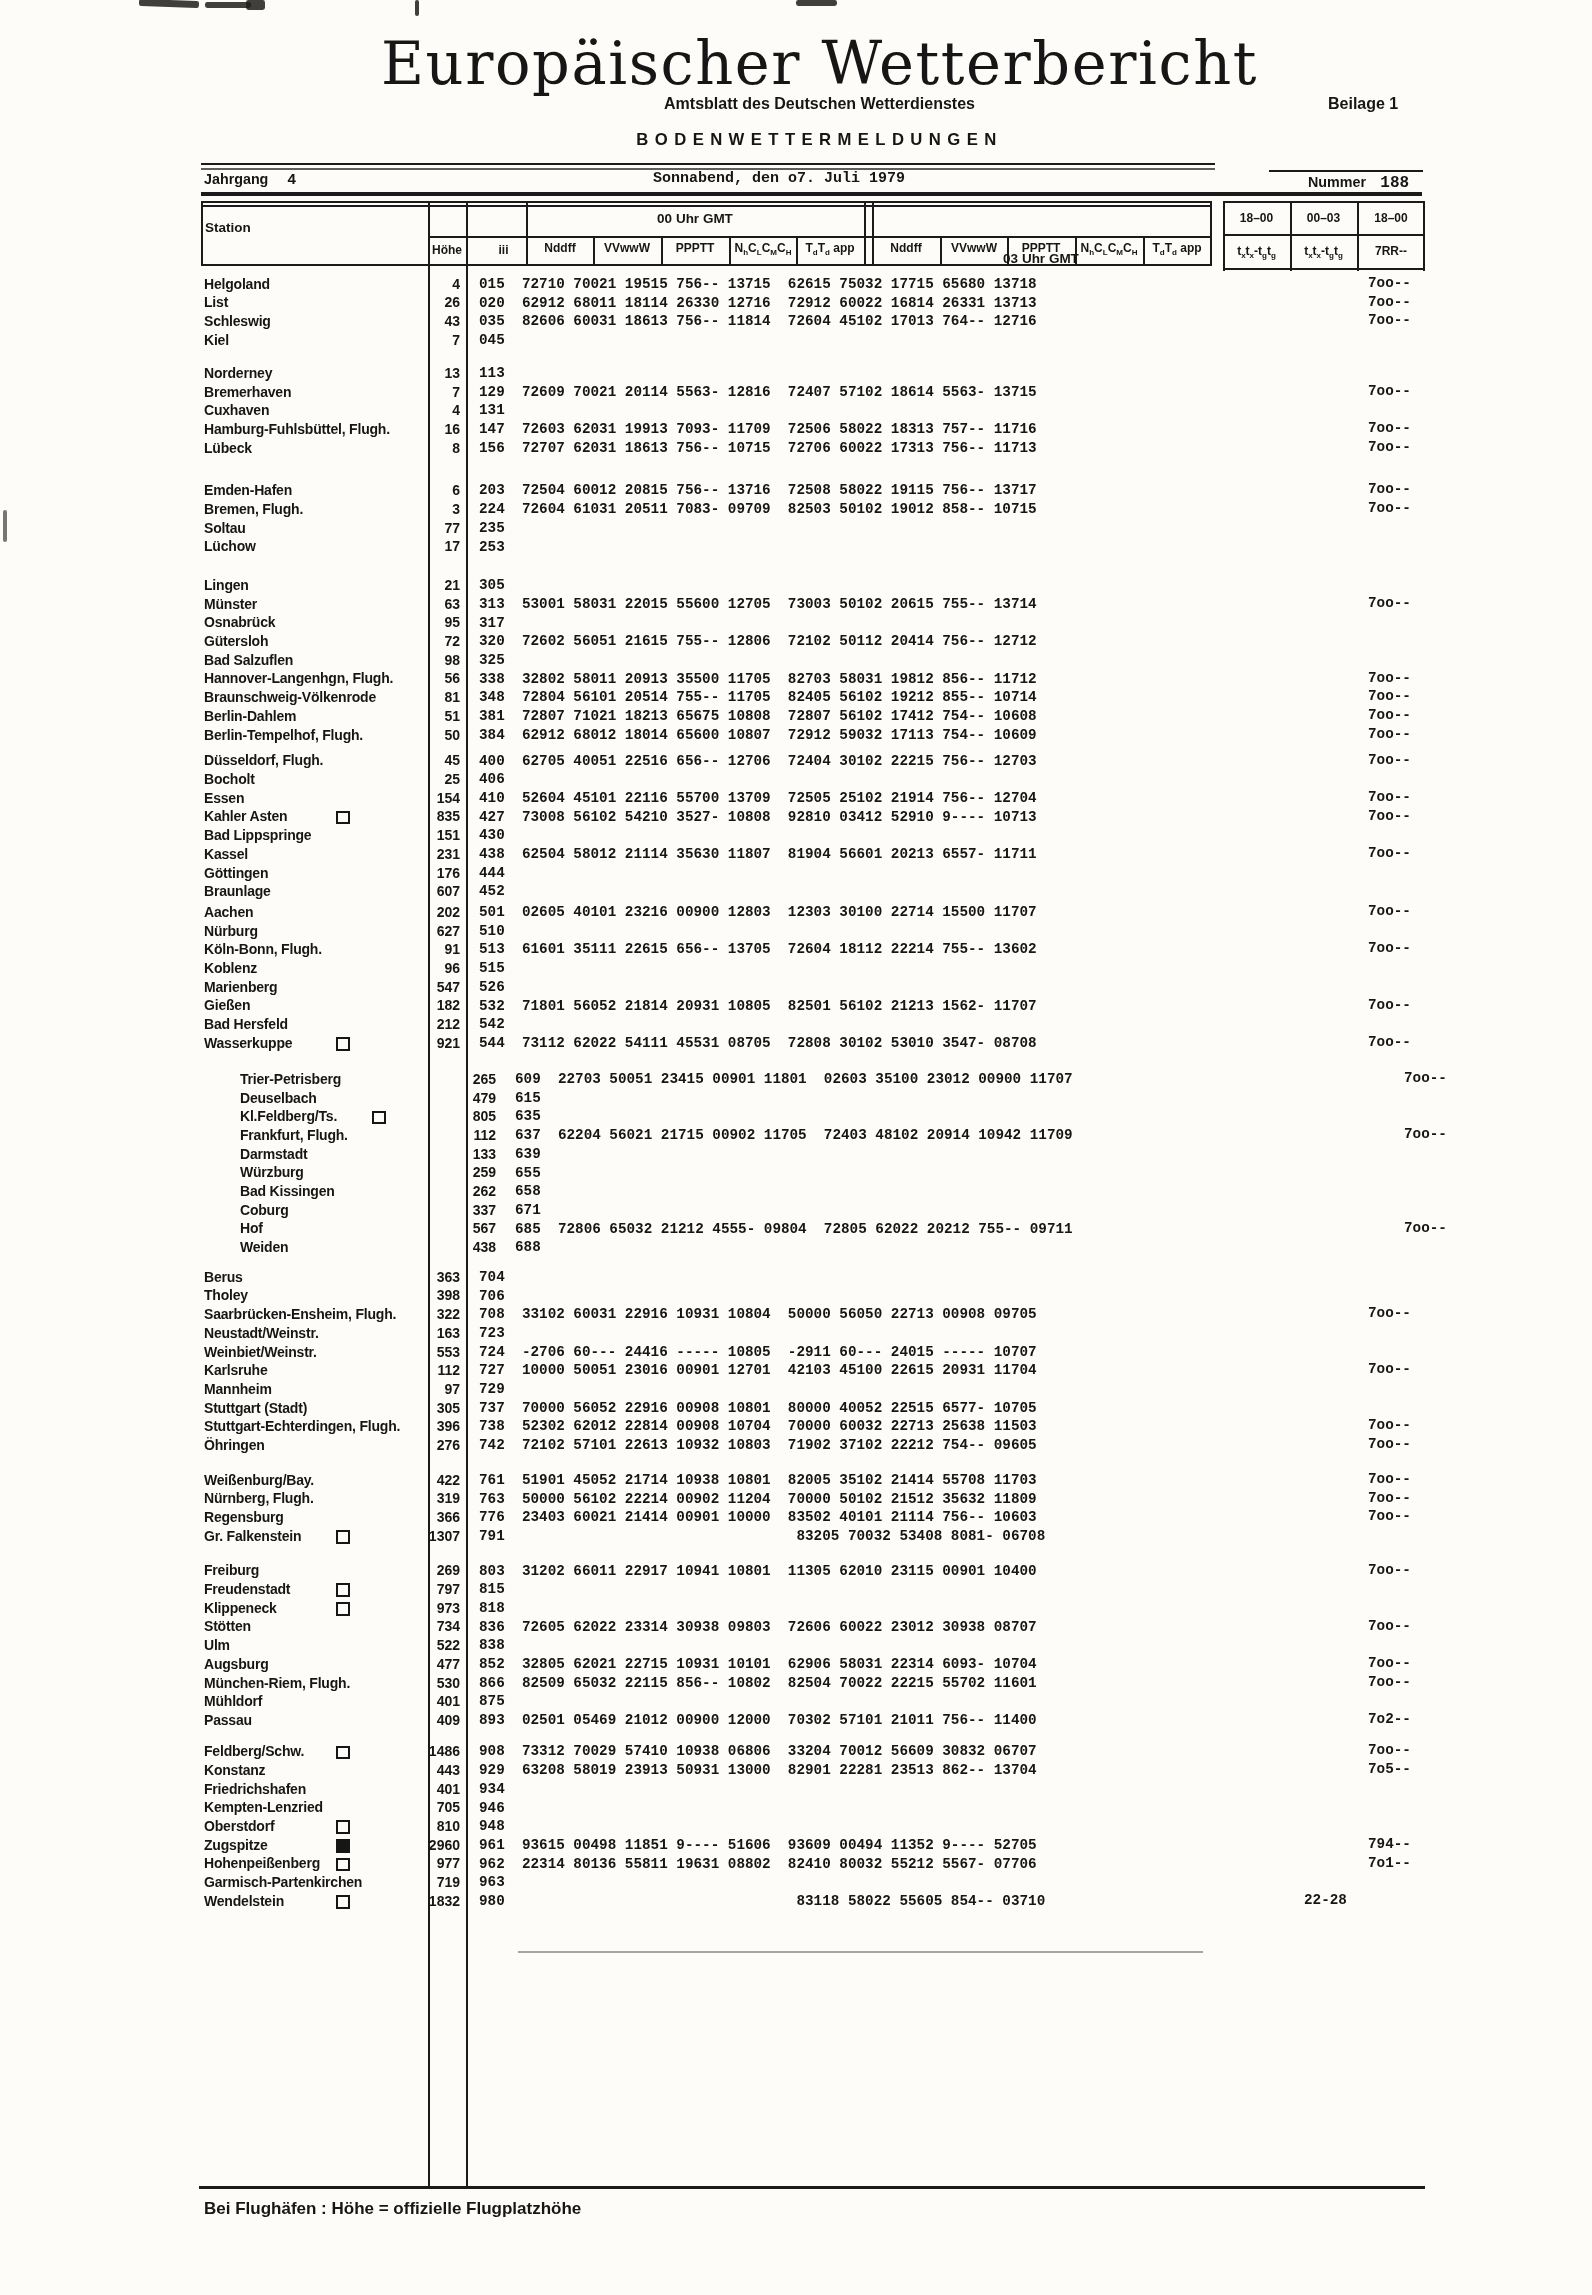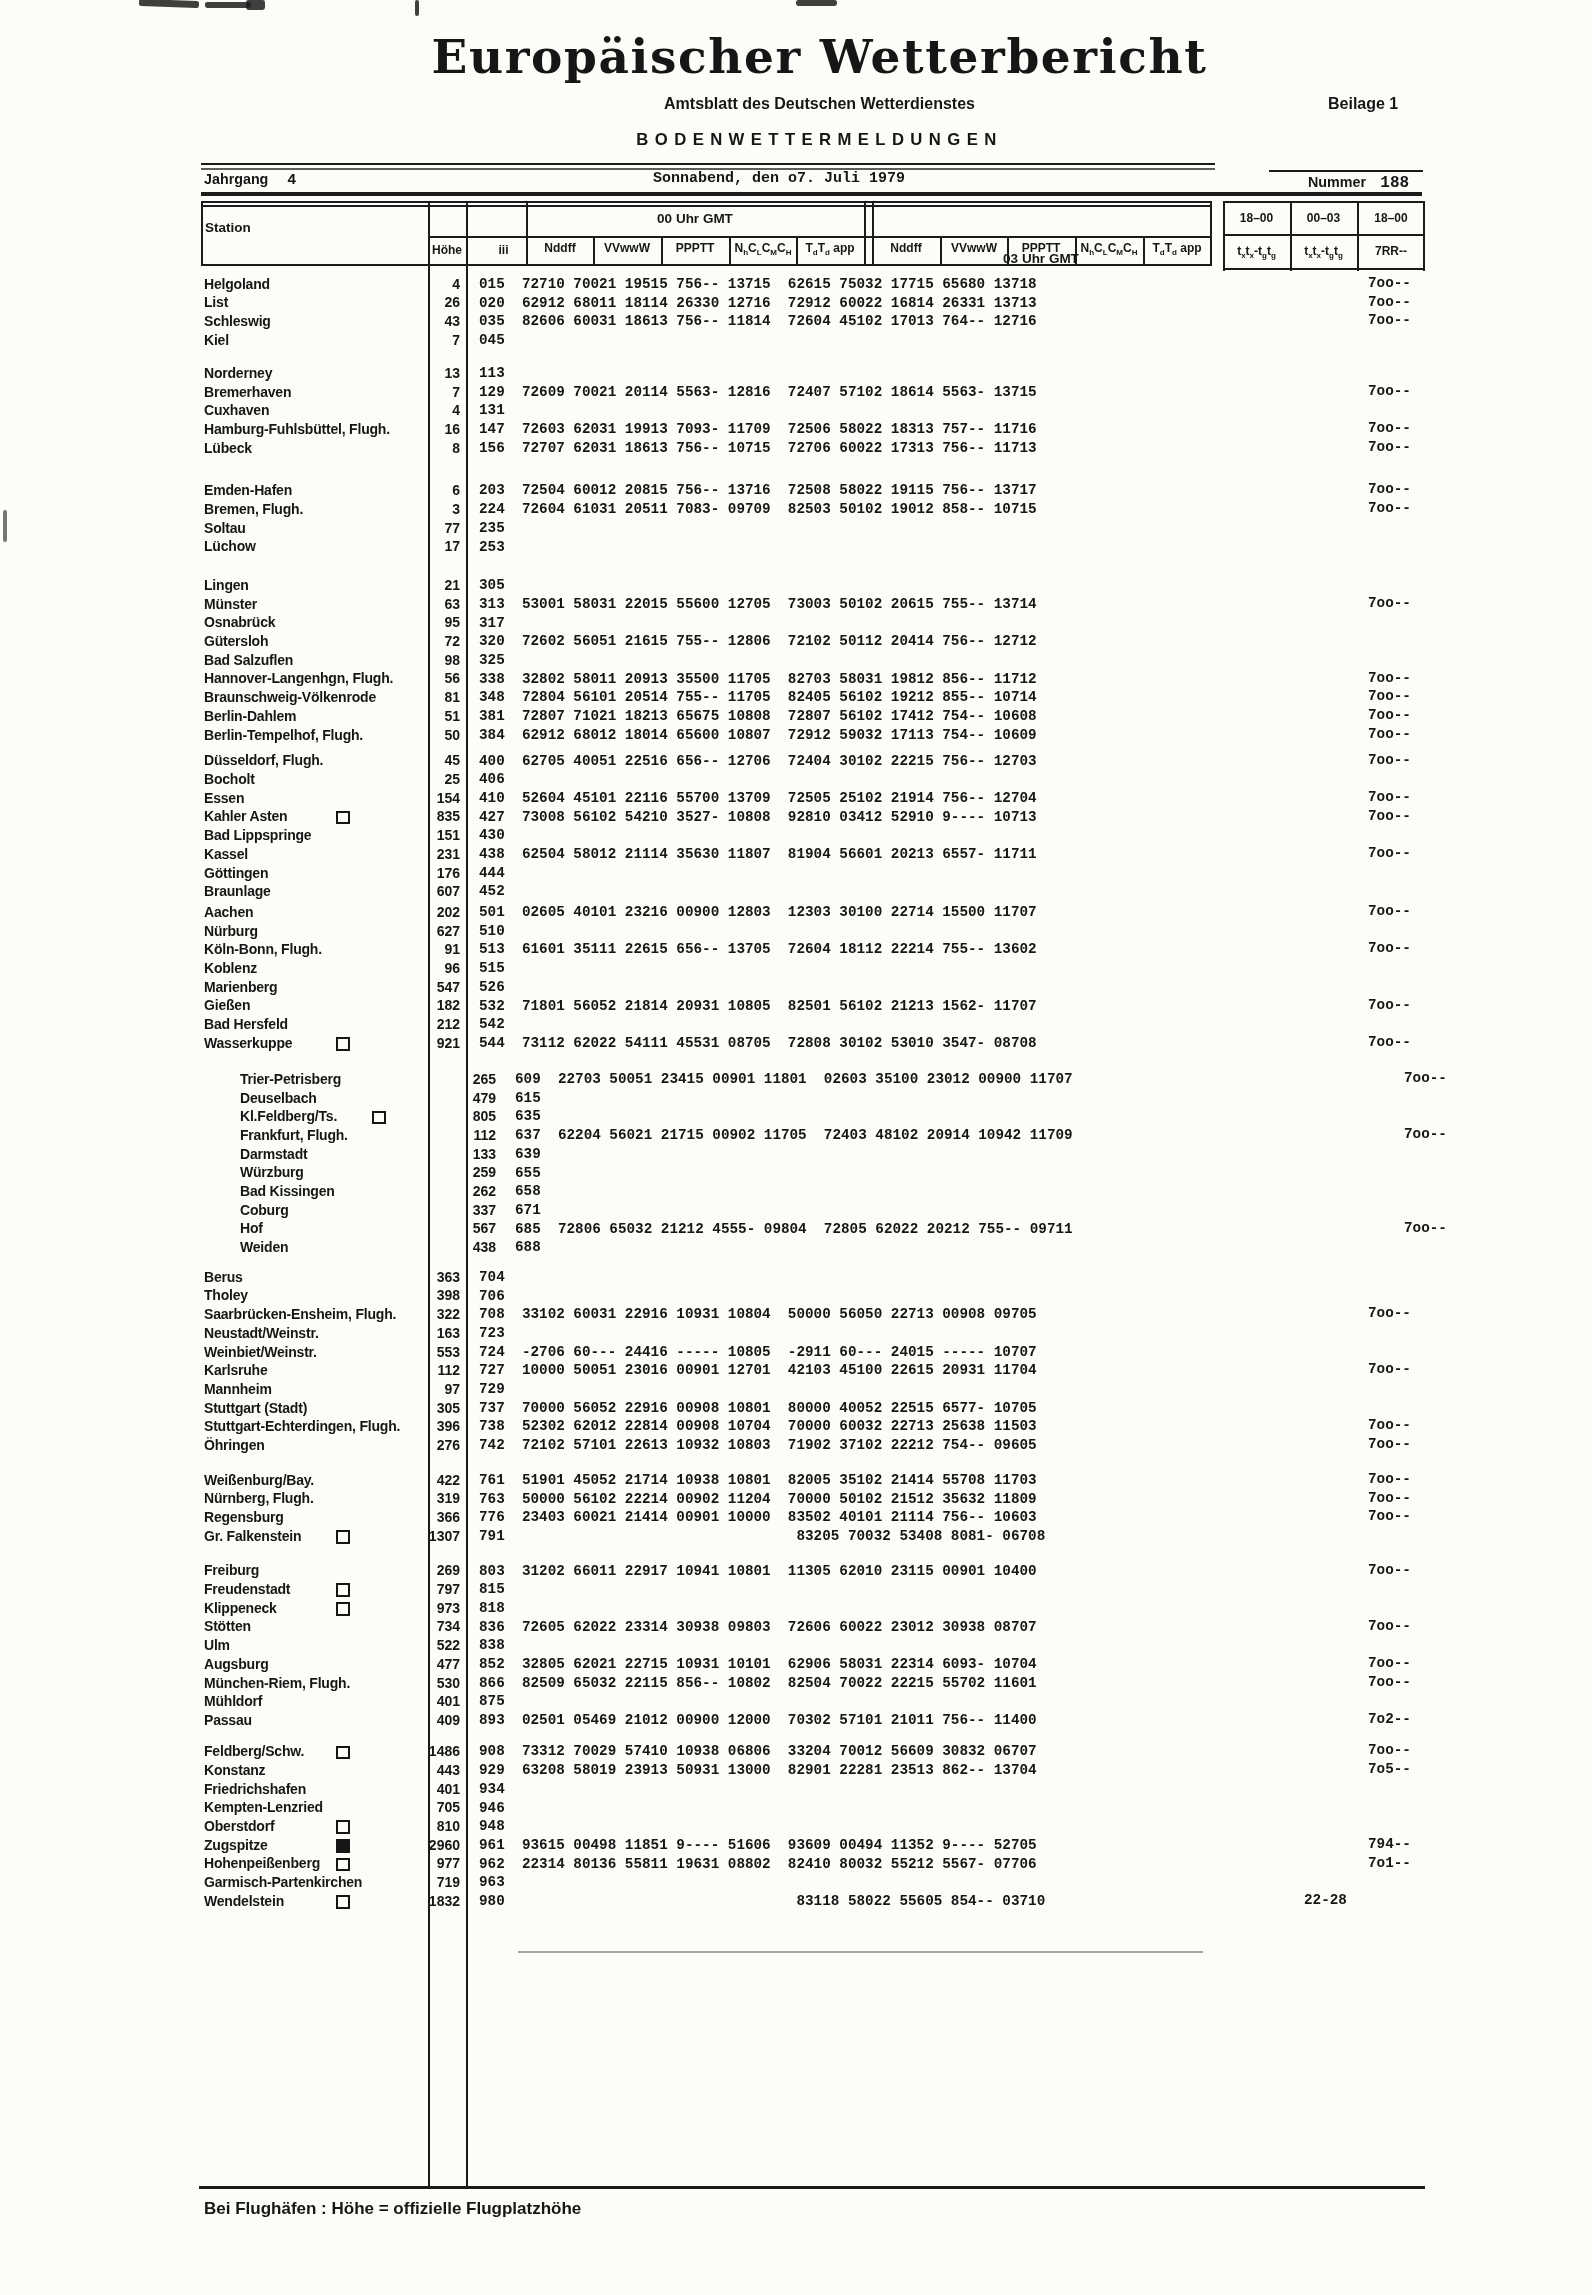--- a/index.html
+++ b/index.html
@@ -3,21 +3,21 @@
 <meta charset="utf-8">
 <style>
   html,body{margin:0;padding:0;background:#e8e8e4;}
   .page{position:relative;width:1592px;height:2295px;background:#fdfcf8;color:#161616;
         font-family:"Liberation Sans",sans-serif;overflow:hidden;}
   .abs{position:absolute;}
   .line{position:absolute;background:#1b1b1b;}
   .ctr{text-align:center;}
   
   .title{left:119px;top:29px;width:1401px;font-family:"DejaVu Serif","Liberation Serif",serif;
-         font-weight:bold;font-size:47px;letter-spacing:1.6px;}
+         font-weight:normal;font-size:59px;letter-spacing:1.6px;}
   .subtitle{left:119px;top:95px;width:1401px;font-weight:bold;font-size:16px;}
   .beilage{left:1328px;top:95px;font-weight:bold;font-size:16px;}
   .section{left:119px;top:130px;width:1401px;font-weight:bold;font-size:16.7px;letter-spacing:6.4px;}
   .jahr{left:204px;top:171px;font-weight:bold;font-size:14.3px;}
   .mono{font-family:"Liberation Mono","DejaVu Sans Mono",monospace;font-weight:bold;}
   .datum{left:653px;top:170px;font-size:15px;}
   .nummer{left:1308px;top:174px;font-weight:bold;font-size:14.3px;}
   .nummer .mono{font-size:16px;}
   
   .h-station{left:205px;top:220px;font-weight:bold;font-size:13.5px;}

